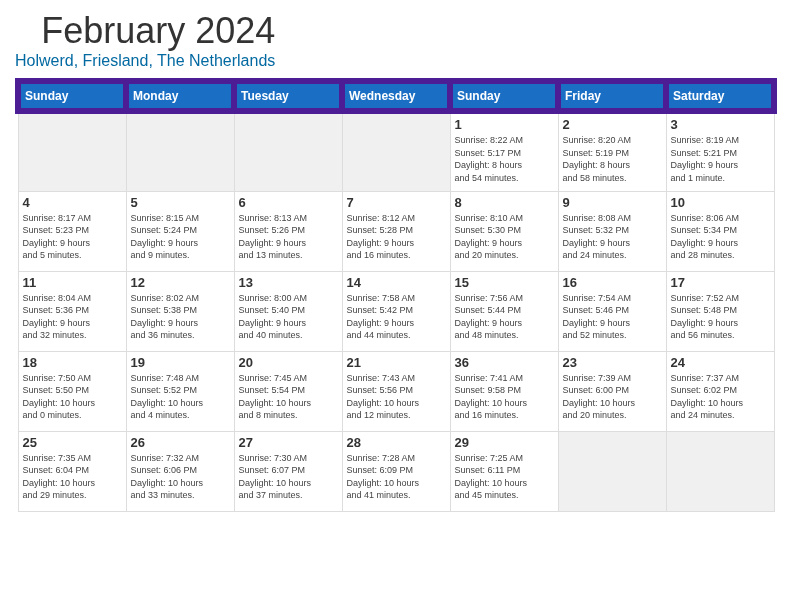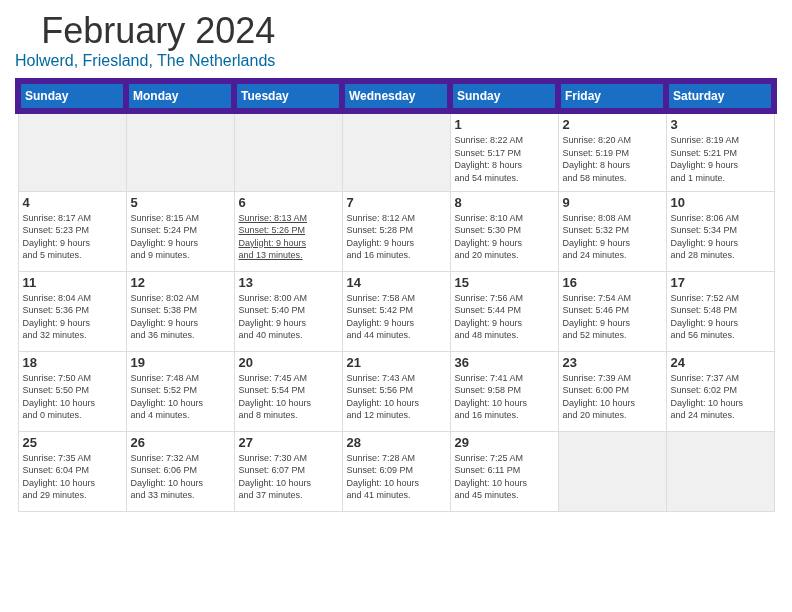--- a/index.html
+++ b/index.html
@@ -88,21 +88,21 @@
           </td>
           <td>
             <div class="day-num">5</div>
             <div class="day-info" style="white-space: pre-line;">Sunrise: 8:15 AM
 Sunset: 5:24 PM
 Daylight: 9 hours
 and 9 minutes.</div>
           </td>
           <td>
             <div class="day-num">6</div>
-            <div class="day-info" style="white-space: pre-line; text-decoration: underline;">Sunrise: 8:13 AM
+            <div class="day-info" style="white-space: pre-line;">Sunrise: 8:13 AM
 Sunset: 5:26 PM
 Daylight: 9 hours
 and 13 minutes.</div>
           </td>
           <td>
             <div class="day-num">7</div>
             <div class="day-info" style="white-space: pre-line;">Sunrise: 8:12 AM
 Sunset: 5:28 PM
 Daylight: 9 hours
 and 16 minutes.</div>

